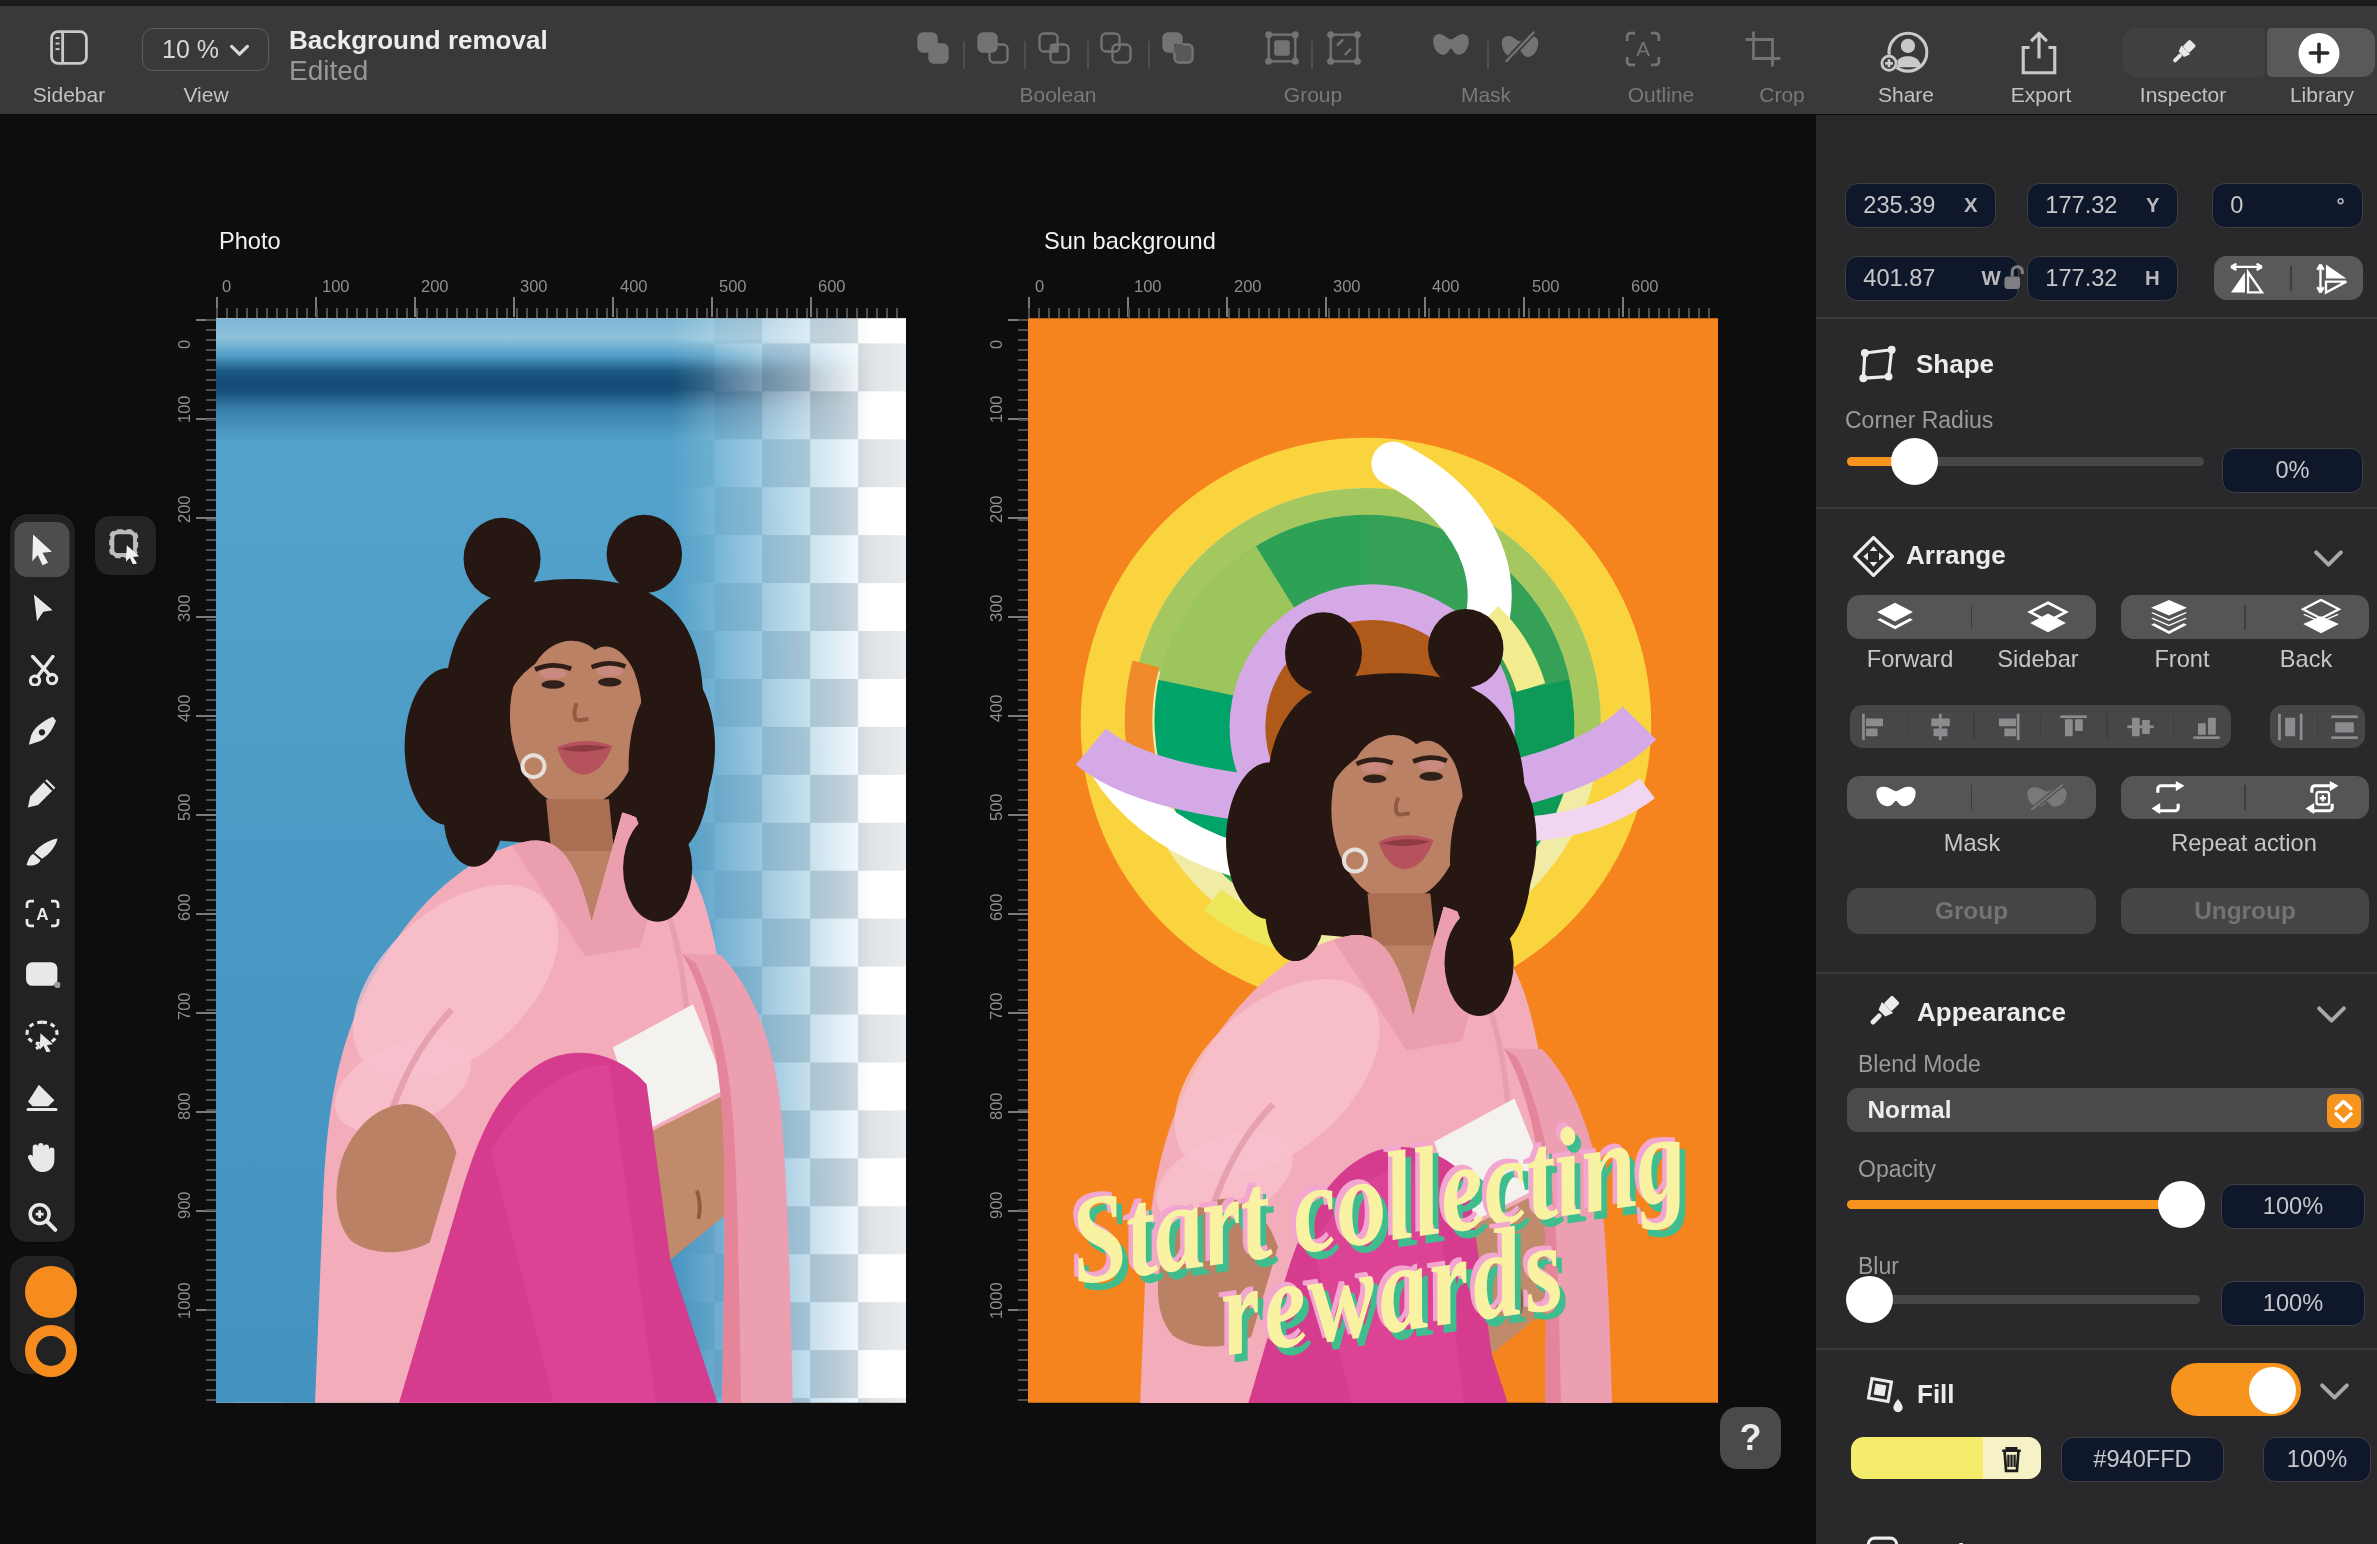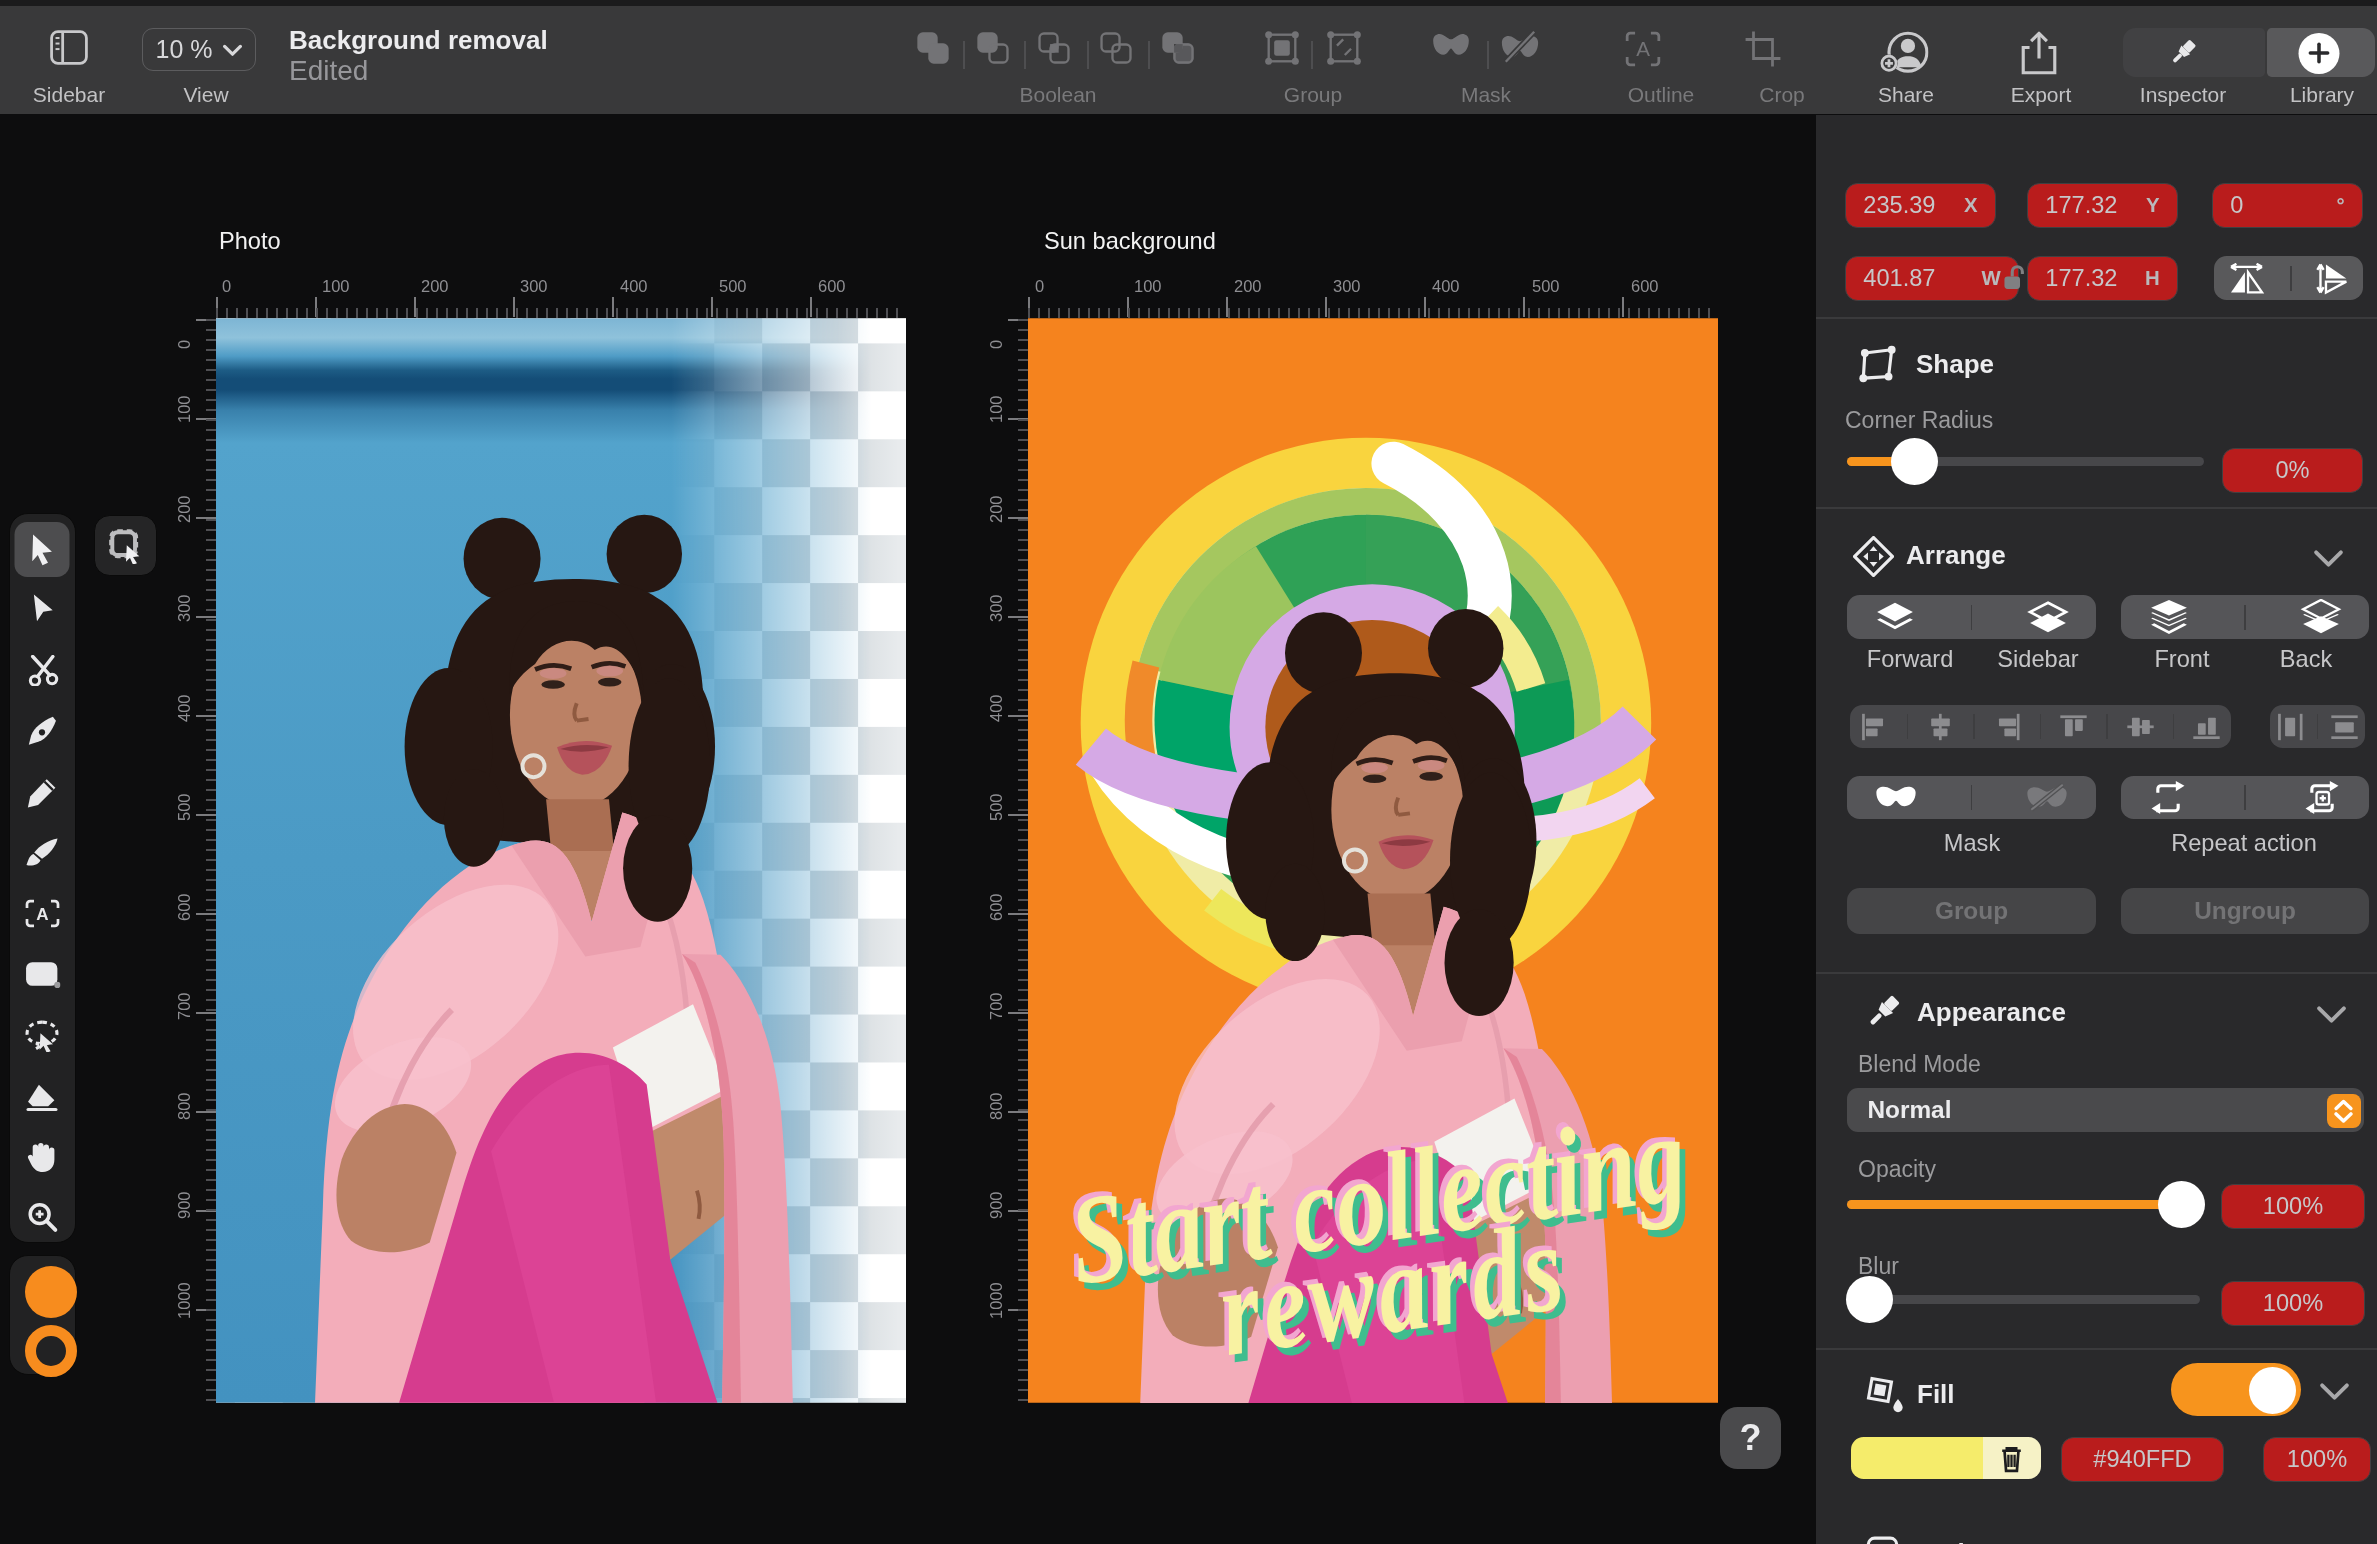--- a/index.html
+++ b/index.html
@@ -34,21 +34,21 @@
   #tools { left:8.6px; top:513px; width:67px; height:730px; background:#222223; border:0.8px solid #0a0a0a; border-radius:19px; }
   #colors { left:8.6px; top:1255px; width:67px; height:120px; background:#222223; border:0.8px solid #0a0a0a; border-radius:19px; }
   .tool { position:absolute; left:50%; transform:translateX(-50%); width:55px; height:55px; display:flex; align-items:center; justify-content:center; }
   .tool.sel { background:#4d4d4f; border-radius:12.6px; }
   #floatbtn { left:94px; top:515px; width:63px; height:61px; background:#252526; border:0.8px solid #0a0a0a; border-radius:15.7px; display:flex; align-items:center; justify-content:center; }
   #helpbtn { left:1720px; top:1407px; width:61px; height:62px; background:#4a4a4c; border-radius:17.3px; color:#ececee; font-size:36px; display:flex; align-items:center; justify-content:center; }
 
   
   #panel { left:1816px; top:115px; width:561px; height:1429px; background:#29292b; }
   .psep { position:absolute; left:0; width:561px; height:1.6px; background:#3a3a3c; }
-  .fld { position:absolute; height:45px; background:#b91c1c; border:1.6px solid #404042; border-radius:12.6px;
+  .fld { position:absolute; height:45px; background:#0f172a; border:1.6px solid #404042; border-radius:12.6px;
          color:#c7c7c9; font-size:23.6px; display:flex; align-items:center; padding:0 17.3px; }
   .fld .suf { margin-left:auto; font-size:20.4px; font-weight:bold; color:#b9b9bb; }
   .ptitle { position:absolute; color:#ececee; font-size:26px; font-weight:bold; }
   .plab { position:absolute; color:#9b9b9d; font-size:23px; }
   .seg { position:absolute; background:#555558; border-radius:12.6px; display:flex; align-items:center; justify-content:space-around; }
   .seg .sep { width:1.6px; height:25px; background:#3e3e40; }
   .slab { position:absolute; color:#c6c6c8; font-size:23.6px; transform:translateX(-50%); white-space:nowrap; }
   .btn { position:absolute; background:#454547; border-radius:12.6px; color:#737375; font-size:24.4px; font-weight:bold;
          display:flex; align-items:center; justify-content:center; }
   .track { position:absolute; height:9.4px; border-radius:4.7px; background:#47474a; }
@@ -64,21 +64,21 @@
 
     <svg class="ticon" style="left:69px;" width="38" height="35" viewBox="0 0 48 44">
       <rect x="2" y="2" width="44" height="40" rx="8" fill="none" stroke="#c9c9cb" stroke-width="3.5"></rect>
       <line x1="16" y1="3" x2="16" y2="41" stroke="#c9c9cb" stroke-width="3.5"></line>
       <line x1="7" y1="10" x2="12" y2="10" stroke="#c9c9cb" stroke-width="2.5"></line>
       <line x1="7" y1="17" x2="12" y2="17" stroke="#c9c9cb" stroke-width="2.5"></line>
       <line x1="7" y1="24" x2="12" y2="24" stroke="#c9c9cb" stroke-width="2.5"></line>
     </svg>
     <div class="tlabel" style="left:69px;">Sidebar</div>
 
-    <div class="abs" style="left:142px;top:22px;width:114px;height:43px;border:1.6px solid #5c5c5e;border-radius:11px;color:#d8d8da;font-size:25px;display:flex;align-items:center;justify-content:center;gap:11px;">
+    <div class="abs" style="left:142px;top:22px;width:127px;height:43px;border:1.6px solid #5c5c5e;border-radius:11px;color:#d8d8da;font-size:25px;display:flex;align-items:center;justify-content:center;gap:11px;">
       <span>10 %</span>
       <svg width="19" height="12.6" viewBox="0 0 24 16">
           <path d="M2 3 L12 13 L22 3" fill="none" stroke="#d8d8da" stroke-width="4" stroke-linecap="round" stroke-linejoin="round"></path>
         </svg>
     </div>
     <div class="tlabel" style="left:206px;">View</div>
 
     <div class="abs" style="left:289px;top:19px;color:#ececee;font-size:26px;font-weight:bold;">Background removal</div>
     <div class="abs" style="left:289px;top:49px;color:#97979b;font-size:28px;">Edited</div>
 

